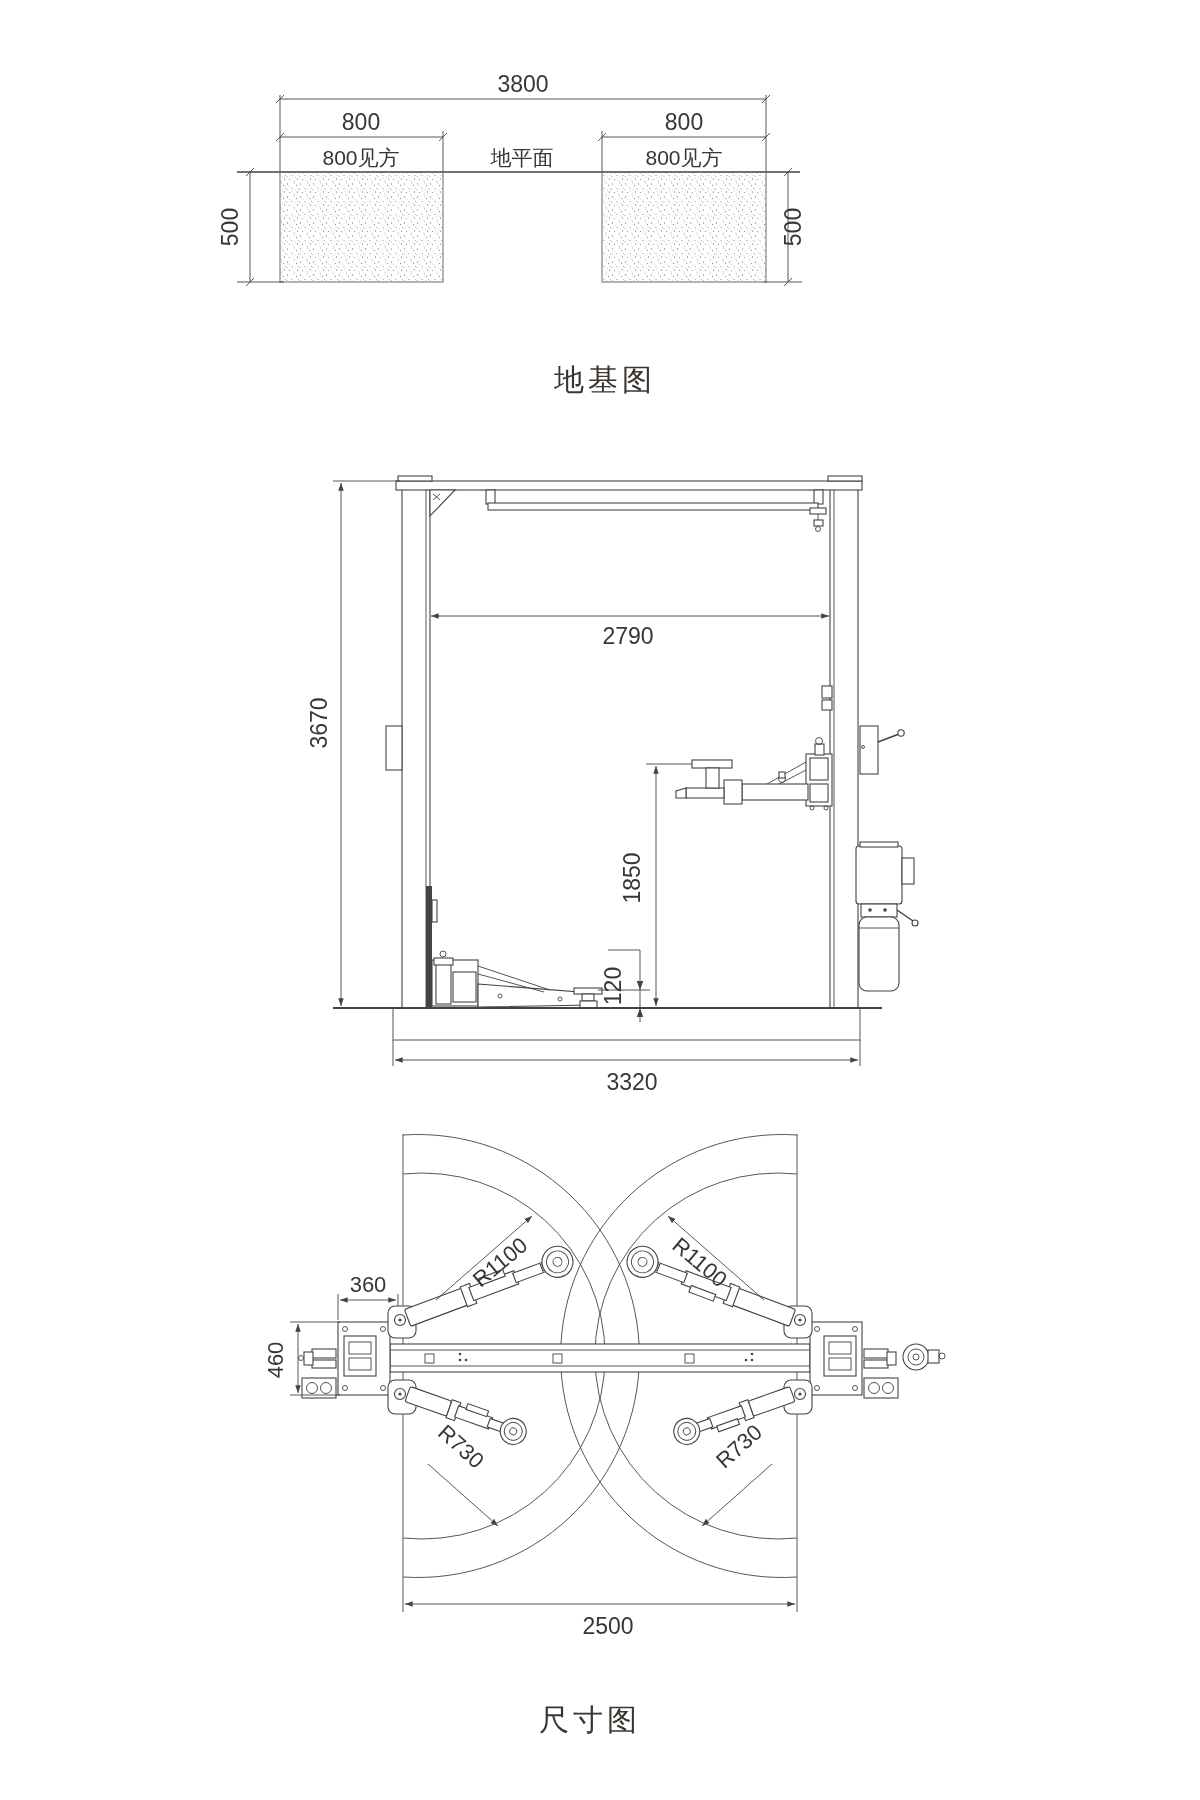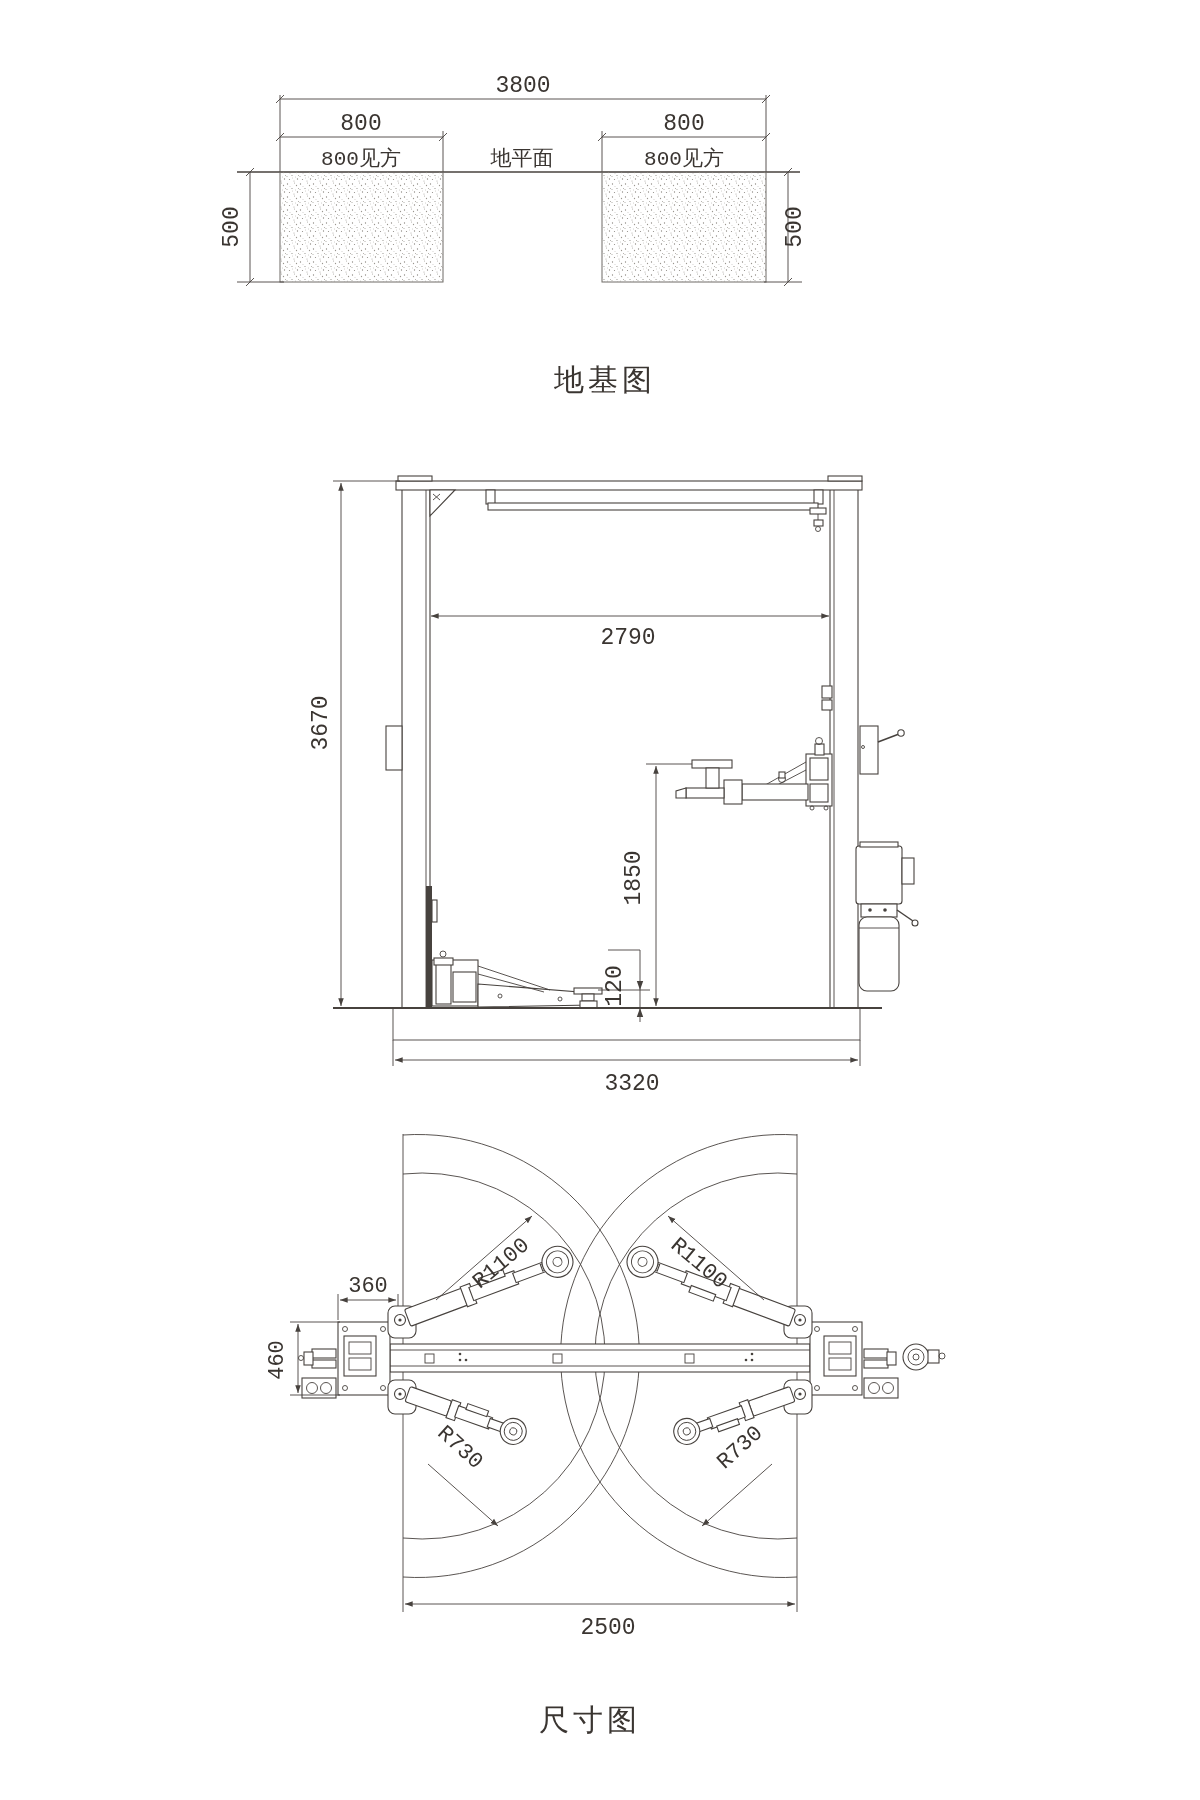--- a/index.html
+++ b/index.html
@@ -1,18 +1,18 @@
 <!DOCTYPE html>
 <html><head>
 <meta charset="utf-8">
 <style>
   html,body{margin:0;padding:0;background:#ffffff;}
   .page{
     position:relative;width:1200px;height:1800px;background:#ffffff;
-    font-family:Liberation Mono, monospace;overflow:hidden;
+    font-family:Liberation Sans, sans-serif;overflow:hidden;
   }
   svg{display:block;}
   .thin{stroke:#47423e;fill:none;stroke-width:0.9;}
   .thick{stroke:#47423e;fill:none;stroke-width:2.1;}
   .wfill{fill:#ffffff;stroke:#47423e;stroke-width:1.1;}
   .dfill{fill:#47423e;stroke:none;}
   .dim{stroke:#47423e;fill:none;stroke-width:0.9;}
   text{fill:#3a3531;}
   .num{font-size:23px;}
   .cjk{font-size:21px;}

